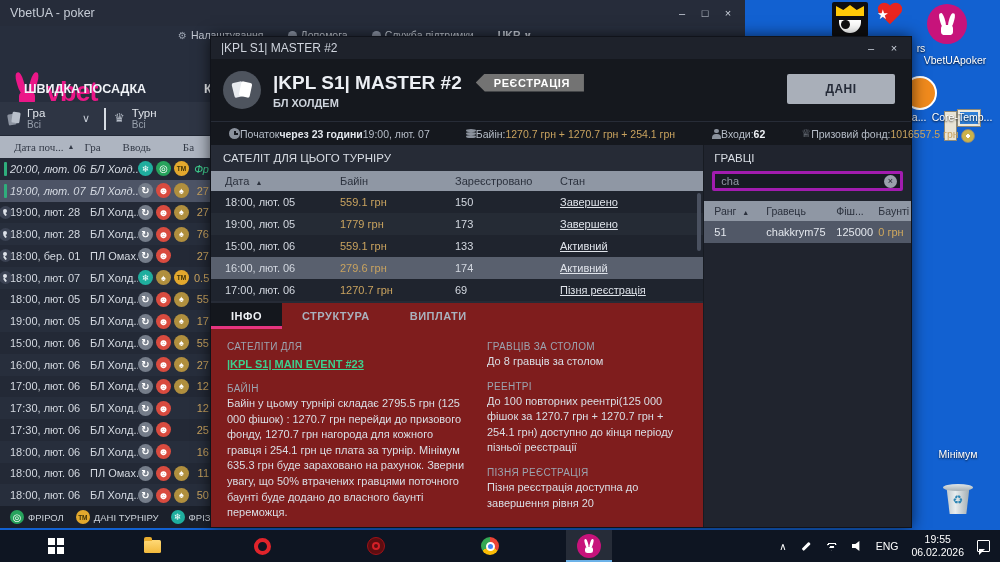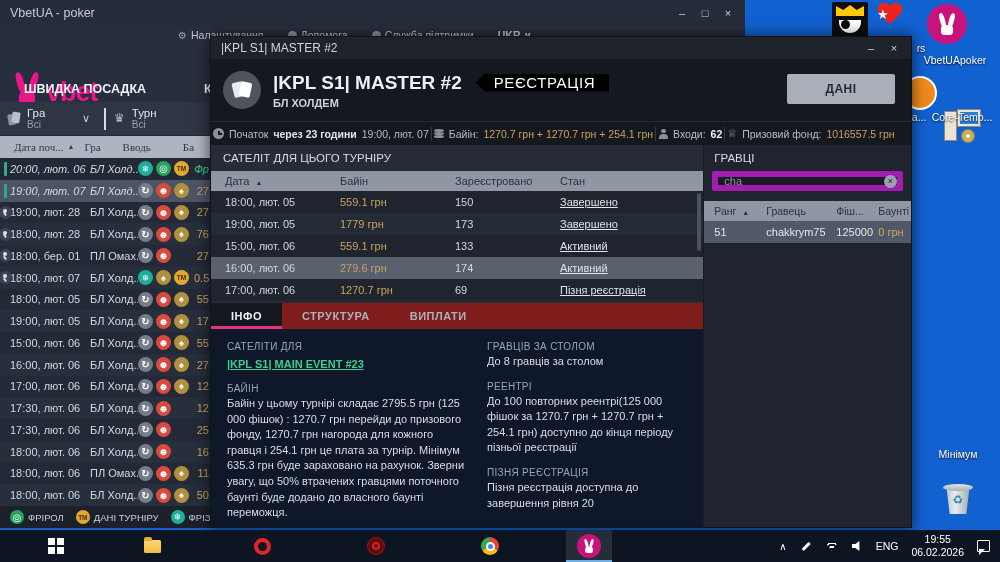--- a/index.html
+++ b/index.html
@@ -114,30 +114,30 @@
   #dtitlebar { height:22px; background:#1e222b; display:flex; align-items:center; padding:0 10px; flex:none; }
   #dtitle { color:#cfd4dd; font-size:12px; flex:1; }
   #dheader { height:62px; background:#15181e; position:relative; display:flex; align-items:center; flex:none; }
   #dh-icon { width:38px; height:38px; border-radius:50%; background:#4e545e; margin-left:12px; position:relative; flex:none; }
   #dh-icon::before,#dh-icon::after { content:""; position:absolute; width:11px; height:15px; background:#fff; border-radius:2px; top:11px; }
   #dh-icon::before { left:10px; transform:rotate(-14deg); background:#e7eaee; }
   #dh-icon::after { left:17px; transform:rotate(12deg); }
   #dh-text { margin-left:12px; }
   #dh-row { display:flex; align-items:center; gap:14px; }
   #dh-title { color:#eceff4; font-size:19px; font-weight:bold; white-space:nowrap; }
-  #dh-badge { height:18px; background:#000000; color:#fff; font-size:15px; font-weight:normal;
+  #dh-badge { height:18px; background:#737373; color:#fff; font-size:11px; font-weight:bold;
      letter-spacing:.6px; display:flex; align-items:center; padding:0 14px 0 18px;
      clip-path:polygon(9px 0,100% 0,100% 100%,9px 100%,0 50%); }
   #dh-sub { color:#ced4dd; font-size:11px; font-weight:bold; margin-top:3px; }
   #dh-lobby { position:absolute; right:16px; top:15px; width:108px; height:30px; background:#a9afb9;
      color:#252b38; font-weight:bold; font-size:12px; display:flex; align-items:center; justify-content:center;
      border-radius:2px; letter-spacing:.5px; cursor:pointer; }
   #dinfobar { height:24px; background:#15181e; border-top:1px solid #272c37; display:flex;
      align-items:center; font-size:10.5px; color:#b6bdc8; flex:none; }
-  .seg { display:flex; align-items:center; gap:5px; padding:0 2px; white-space:nowrap; }
+  .seg { display:flex; align-items:center; padding:0 18px; white-space:nowrap; }
   .seg b { color:#e2e6ec; }
   .seg .goldv { color:#c9a35f; }
   .seg .whitev { color:#eef1f5; font-weight:bold; }
   .segdiv { width:1px; height:14px; background:#343a46; }
   .clk-ic { width:11px; height:11px; border-radius:50%; background:#8a919c; position:relative; }
   .clk-ic::after { content:""; position:absolute; left:5px; top:2.5px; width:1.5px; height:3.5px; background:#15181e; }
   .clk-ic::before { content:""; position:absolute; left:5px; top:5px; width:3.5px; height:1.5px; background:#15181e; }
   .chips-ic { width:10px; height:3px; border-radius:50%; background:#8a919c; box-shadow:0 3px 0 #8a919c,0 6px 0 #8a919c; margin-top:-6px; }
   .usr-ic { width:10px; height:10px; position:relative; }
   .usr-ic::before { content:""; position:absolute; left:3px; top:0; width:4.5px; height:4.5px; border-radius:50%; background:#8a919c; }
@@ -154,32 +154,32 @@
      padding-left:14px; font-size:11px; color:#d3d8e0; background:#1f242e; }
   .satrow:nth-child(even) { background:#252b35; }
   .satrow.sel { background:#59606e; }
   .satrow .sbuy { color:#c9a35f; }
   .satrow .sstat { color:#dfe3ea; text-decoration:underline; cursor:pointer; }
   #sat-scroll { position:absolute; right:2px; top:2px; width:4px; height:58px; background:#4a5160; border-radius:2px; }
   #dtabs { height:26px; background:#7f1d1d; display:flex; flex:none; margin-top:2px; }
   .dtab { padding:0 20px; display:flex; align-items:center; color:#a9b1bd; font-size:11px; font-weight:bold;
      letter-spacing:.5px; cursor:pointer; }
   .dtab.active { background:#14171d; color:#eef1f5; box-shadow:inset 0 -3px 0 #e5357f; }
-  #infoarea { flex:1; background:#0f172a; display:flex; padding:12px 16px 0 16px; overflow:hidden; }
+  #infoarea { flex:1; background:#7f1d1d; display:flex; padding:12px 16px 0 16px; overflow:hidden; }
   #info-left { width:240px; margin-right:20px; flex:none; }
   #info-right { flex:1; }
   .isec { margin-bottom:11px; }
   .isec .ih { color:#9ca4b0; font-size:10px; letter-spacing:.3px; margin-bottom:2px; }
   .isec .ib { color:#d9dee5; font-size:11px; line-height:1.42; }
   .isec .ilink { color:#3ecf8e; font-size:11px; font-weight:bold; text-decoration:underline; cursor:pointer; }
 
   #dplayers { width:207px; background:#20242e; display:flex; flex-direction:column; }
   #p-title { height:26px; line-height:26px; padding-left:10px; color:#d8dde4; font-size:11.5px; flex:none; }
   #p-search { height:26px; padding:0 8px; position:relative; flex:none; }
-  #p-search input { width:100%; height:20px; background:#171b23; border:6px solid #a21caf; border-radius:2px;
+  #p-search input { width:100%; height:20px; background:#171b23; border:3px solid #a21caf; border-radius:2px;
      color:#9199a5; font-size:11px; padding:0 22px 0 6px; font-family:inherit; }
   #p-clear { position:absolute; right:14px; top:4px; width:13px; height:13px; border-radius:50%; background:#9aa1ac;
      color:#20242e; font-size:9px; line-height:13px; text-align:center; cursor:pointer; }
   #p-header { height:20px; background:#8f97a4; display:grid; grid-template-columns:52px 70px 42px 1fr;
      align-items:center; padding-left:10px; color:#2b313d; font-size:10.5px; margin-top:4px; flex:none; }
   .prow { height:22px; display:grid; grid-template-columns:52px 70px 42px 1fr; align-items:center;
      padding-left:10px; font-size:11px; color:#e3e7ed; background:#515867; }
   .prow .pbounty { color:#cfa85e; }
   .sort-asc { font-size:7px; margin-left:3px; }
 

